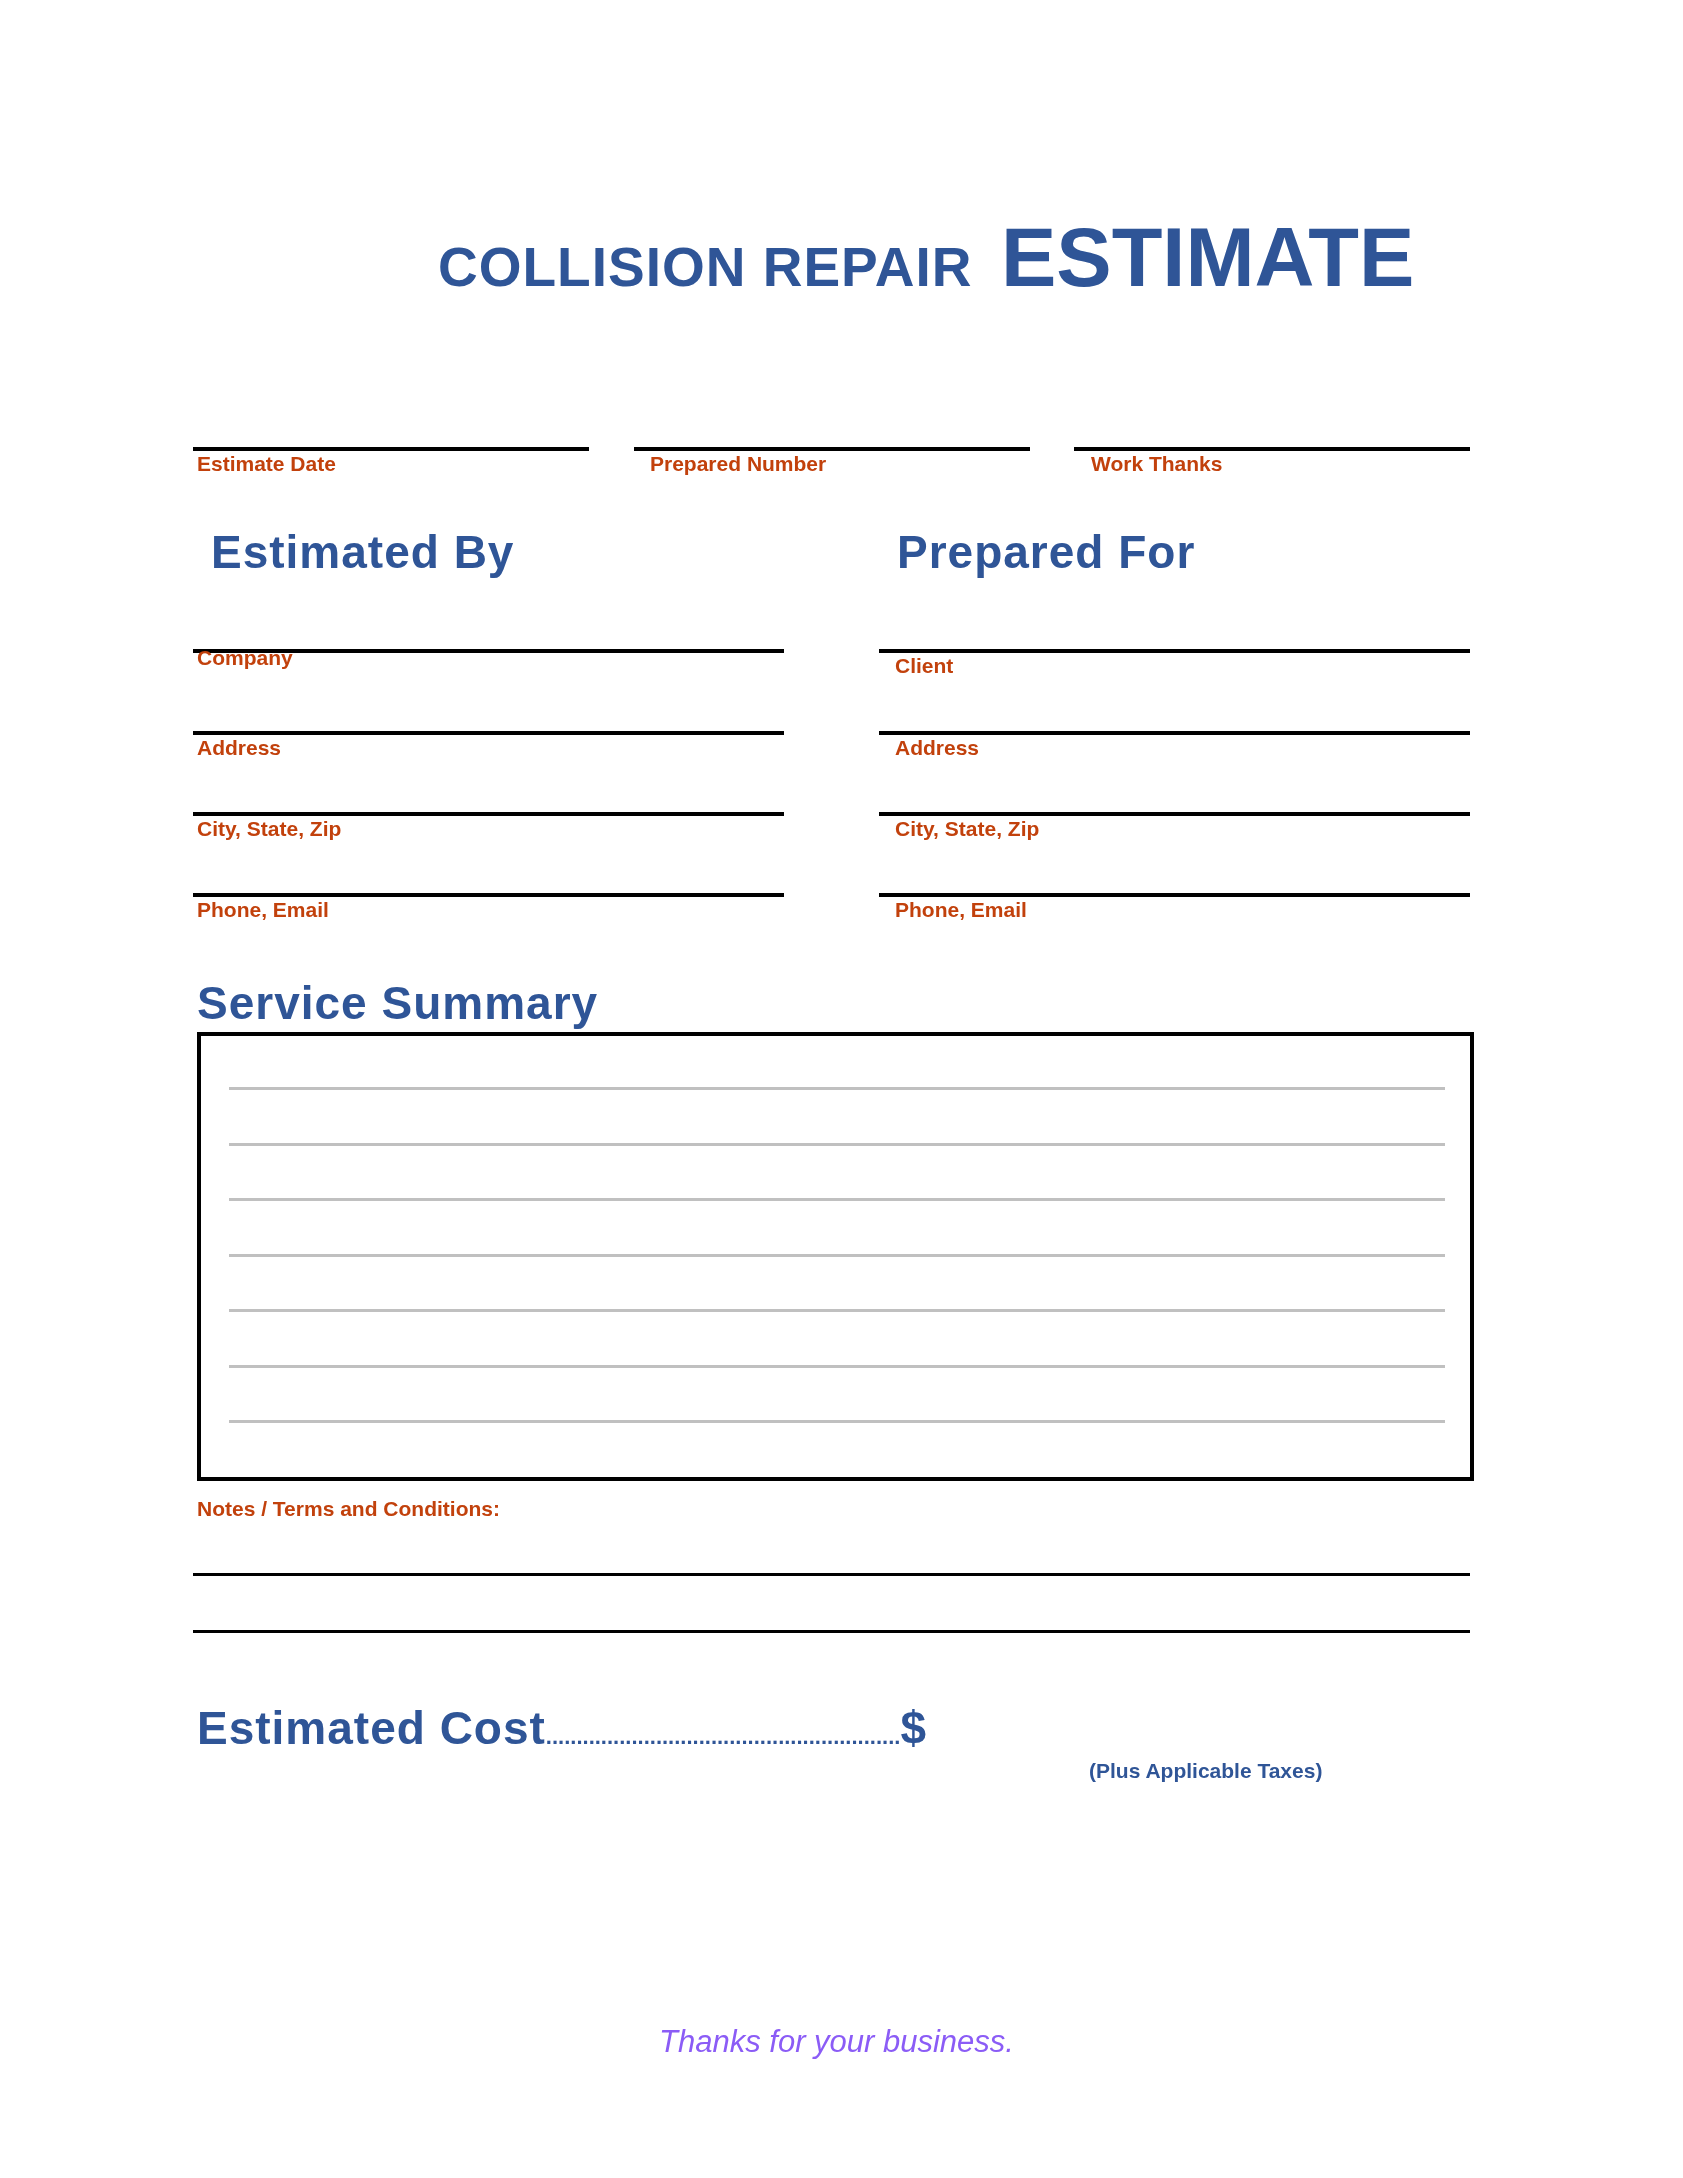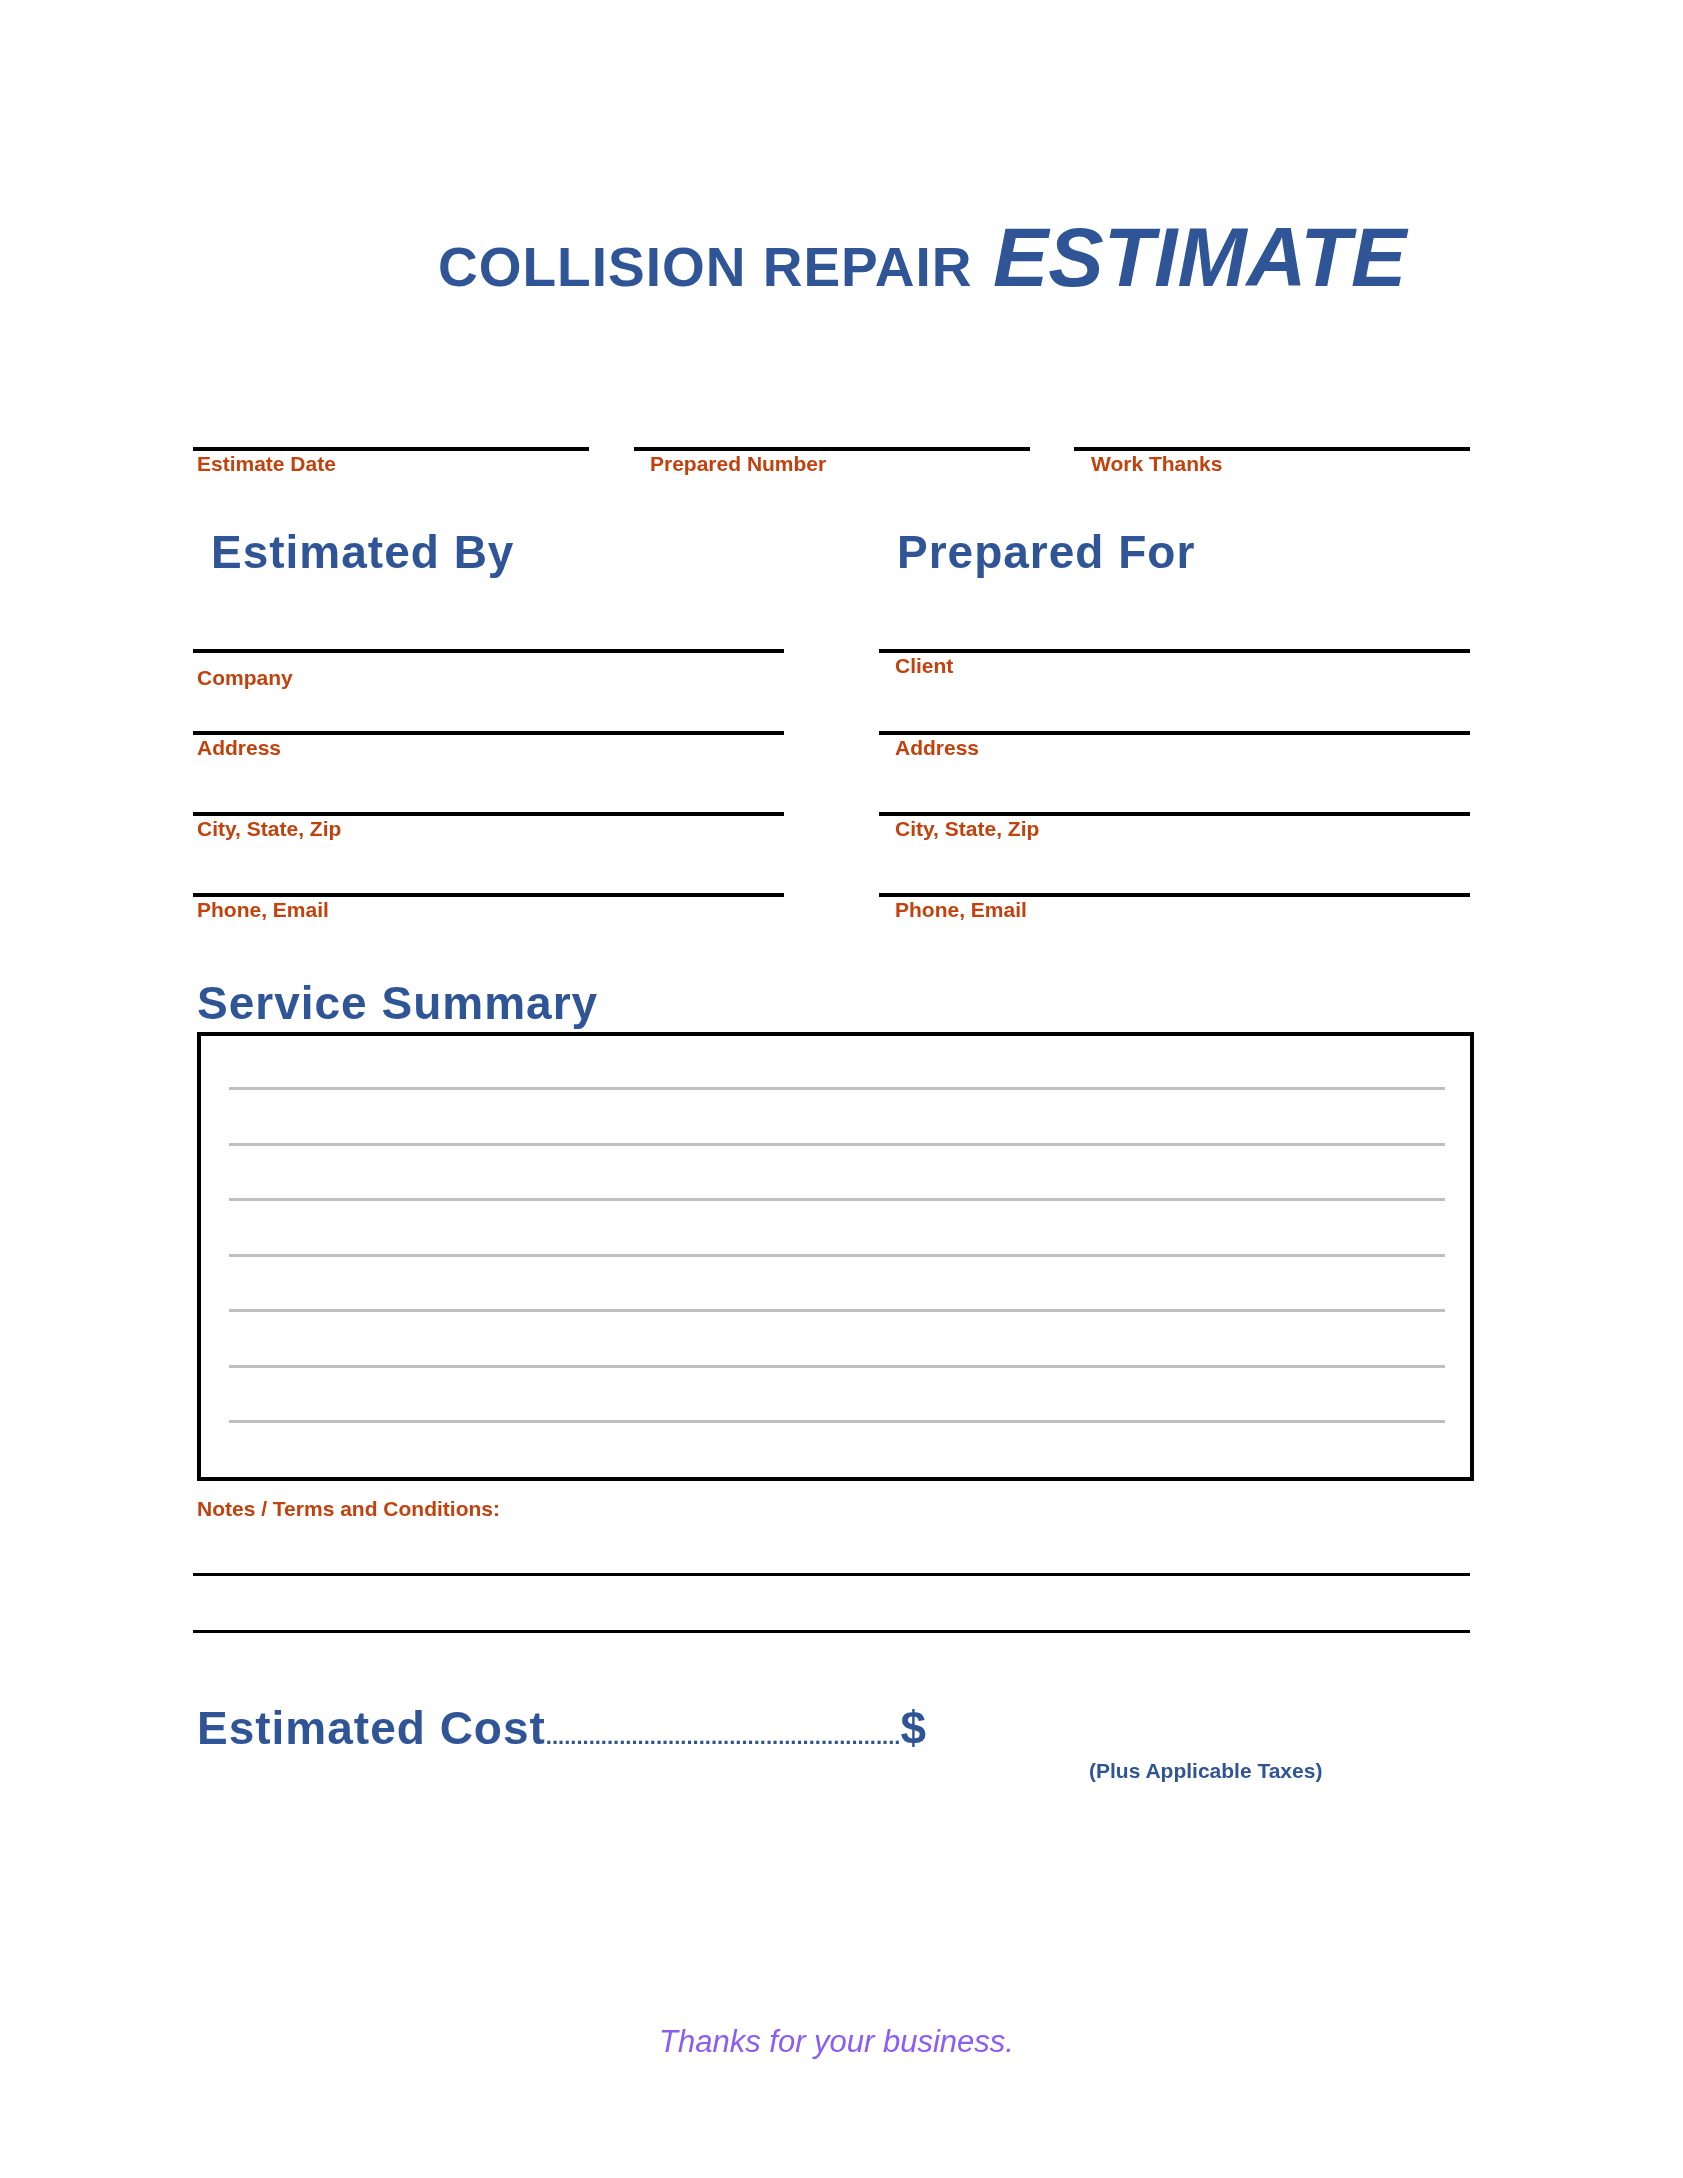--- a/index.html
+++ b/index.html
@@ -12,35 +12,35 @@
   .flabel { position:absolute; font-size:21px; font-weight:bold; color:#c2410c; }
   .heading { position:absolute; font-weight:bold; font-size:46px; color:#2f5597; letter-spacing:1px; }
   .box { position:absolute; border:4px solid #000; box-sizing:border-box; }
   .gline { position:absolute; height:3px; background:#c0c0c0; }
 </style>
 </head>
 <body>
 
 <div class="abs" style="left:438px; top:210px; white-space:nowrap;">
   <span class="blue title-small">COLLISION REPAIR</span>
-  <span class="blue title-big" style="margin-left:16px;font-style:italic;">ESTIMATE</span>
+  <span class="blue title-big" style="margin-left:24px;">ESTIMATE</span>
 </div>
 
 <div class="hline" style="left:193px; top:447px; width:396px;"></div>
 <div class="flabel" style="left:197px; top:452px;">Estimate Date</div>
 <div class="hline" style="left:634px; top:447px; width:396px;"></div>
 <div class="flabel" style="left:650px; top:452px;">Prepared Number</div>
 <div class="hline" style="left:1074px; top:447px; width:396px;"></div>
 <div class="flabel" style="left:1091px; top:452px;">Work Thanks</div>
 
 <div class="heading" style="left:211px; top:525px;">Estimated By</div>
 <div class="heading" style="left:897px; top:525px;">Prepared For</div>
 
 <div class="hline" style="left:193px; top:649px; width:591px;"></div>
-<div class="flabel" style="left:197px; top:666px;">Company</div>
+<div class="flabel" style="left:197px; top:646px;">Company</div>
 <div class="hline" style="left:193px; top:731px; width:591px;"></div>
 <div class="flabel" style="left:197px; top:736px;">Address</div>
 <div class="hline" style="left:193px; top:812px; width:591px;"></div>
 <div class="flabel" style="left:197px; top:817px;">City, State, Zip</div>
 <div class="hline" style="left:193px; top:893px; width:591px;"></div>
 <div class="flabel" style="left:197px; top:898px;">Phone, Email</div>
 
 <div class="hline" style="left:879px; top:649px; width:591px;"></div>
 <div class="flabel" style="left:895px; top:654px;">Client</div>
 <div class="hline" style="left:879px; top:731px; width:591px;"></div>

